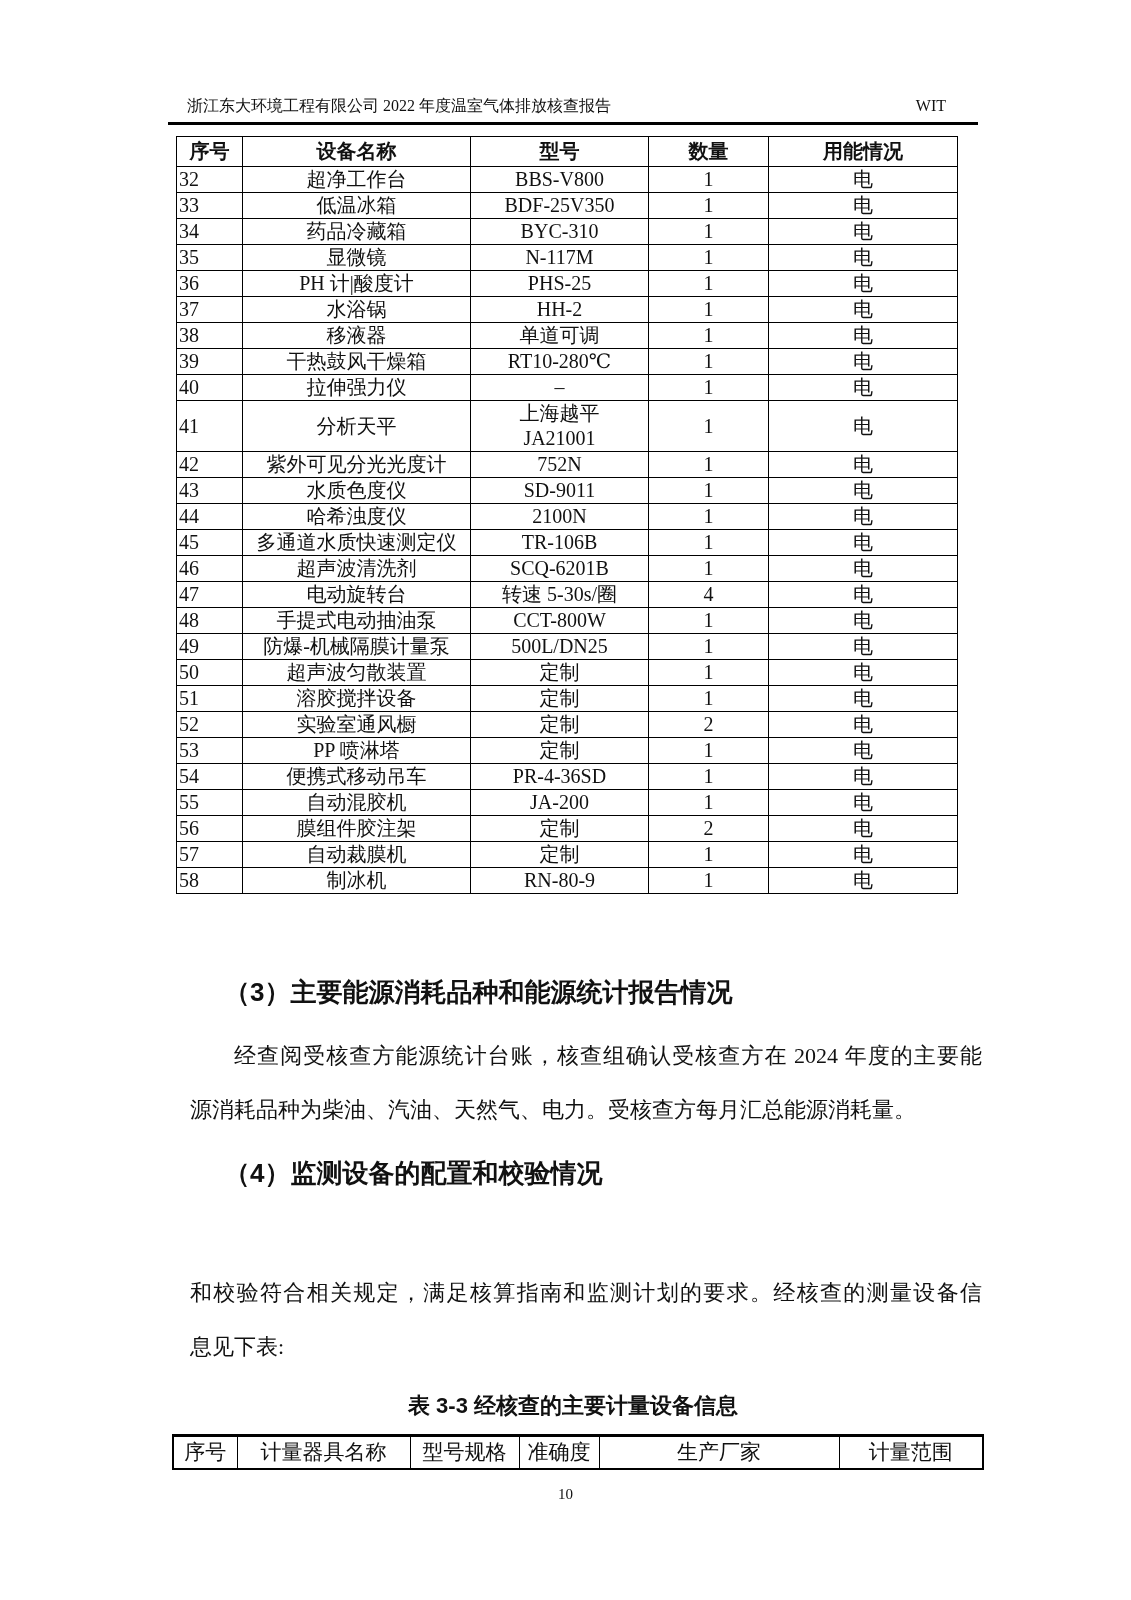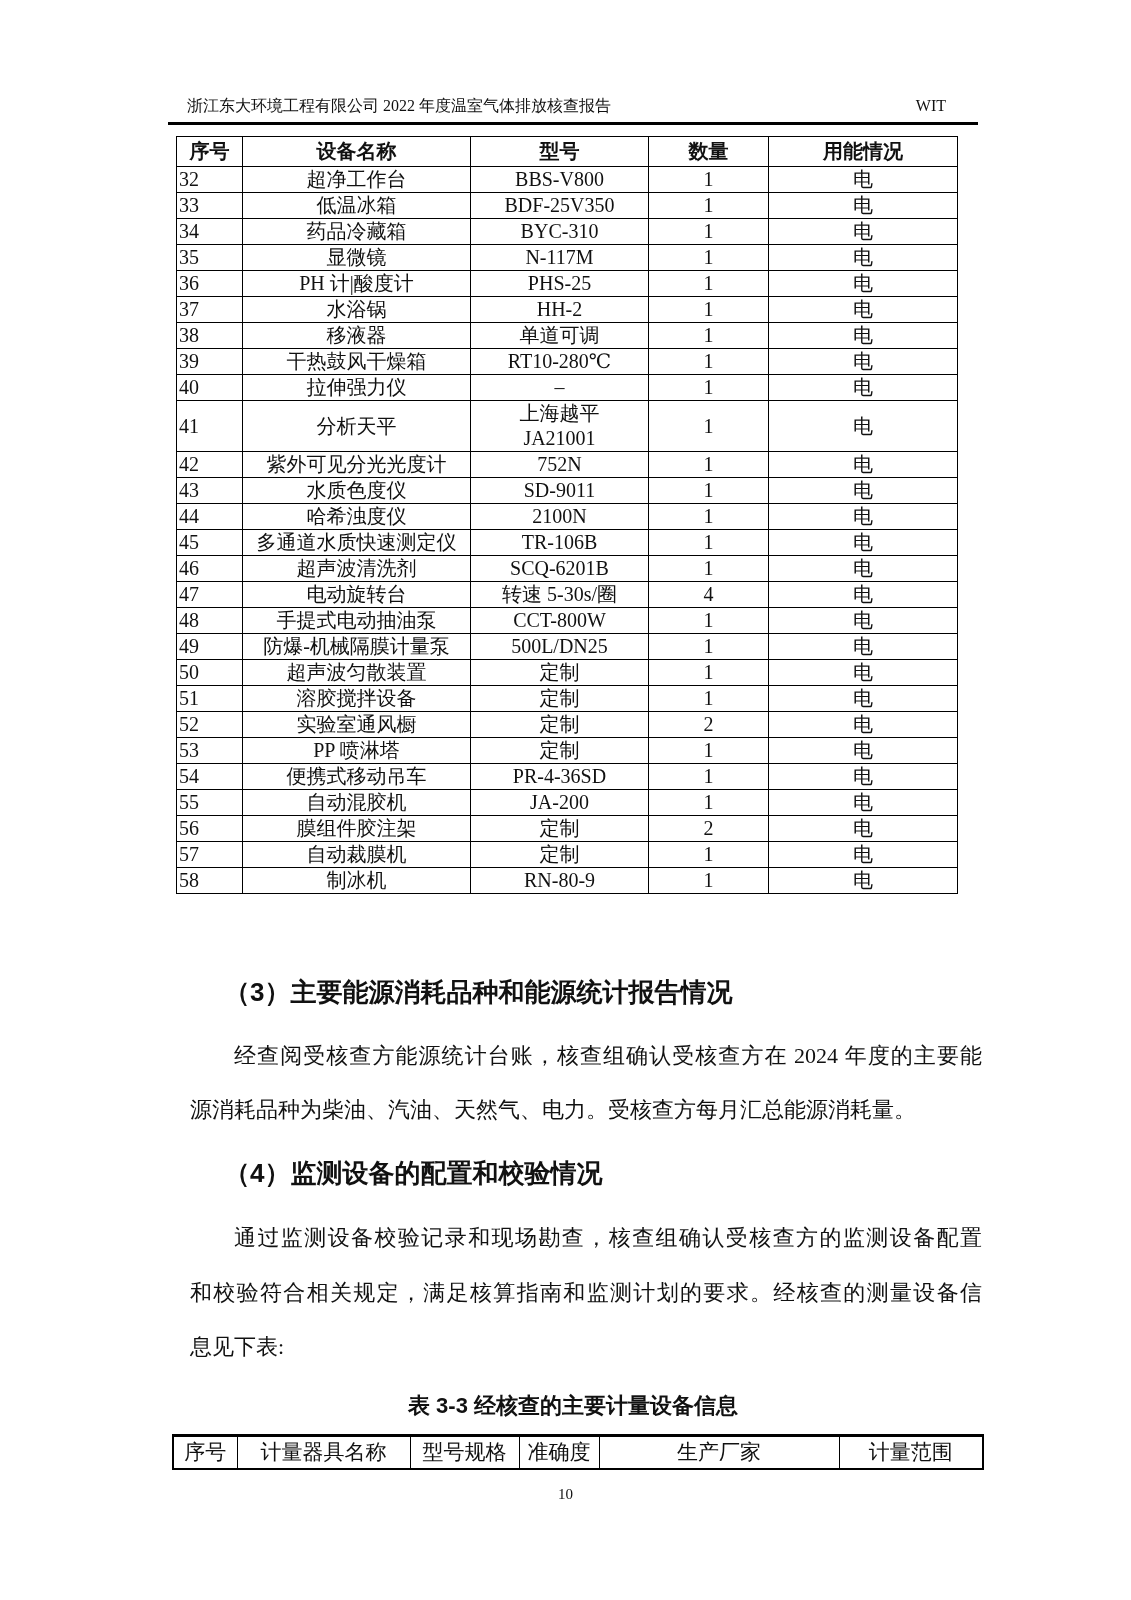--- a/index.html
+++ b/index.html
@@ -313,16 +313,15 @@
         <th>生产厂家</th>
         <th>计量范围</th>
       </tr>
     </thead>
   </table>
 
   <div class="footer">10</div>
 
 <div class="pline indent full" style="top: 1042px;">经查阅受核查方能源统计台账，核查组确认受核查方在 2024 年度的主要能</div>
     <div class="pline" style="top: 1096px;">源消耗品种为柴油、汽油、天然气、电力。受核查方每月汇总能源消耗量。</div>
-    <div class="pline indent full" style="top: 1224px;">通过监测设备校验记录和现场勘查，核查组确认受核查方的监测设备配置</div>
     <div class="pline" style="top: 1333px;">息见下表:</div>
     <div class="pline full" style="top: 1279px;">和校验符合相关规定，满足核算指南和监测计划的要求。经核查的测量设备信</div>
   </div>
 
 </body></html>

